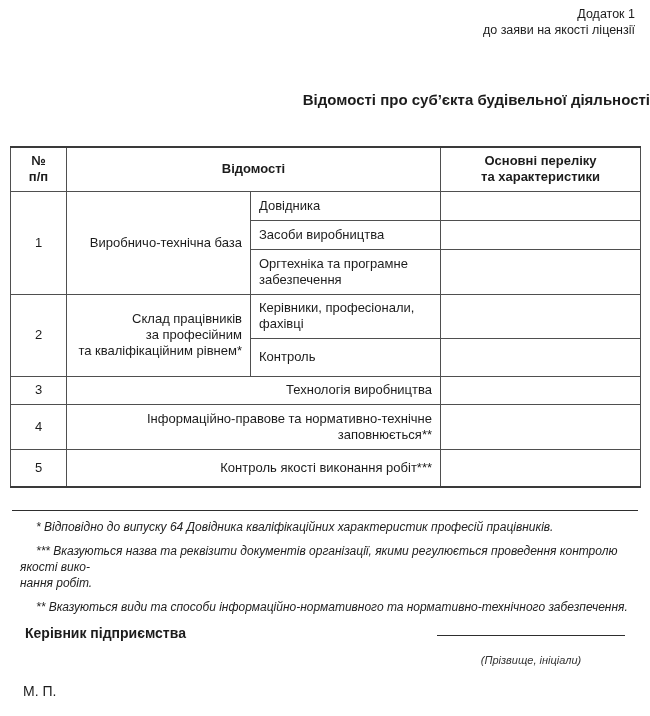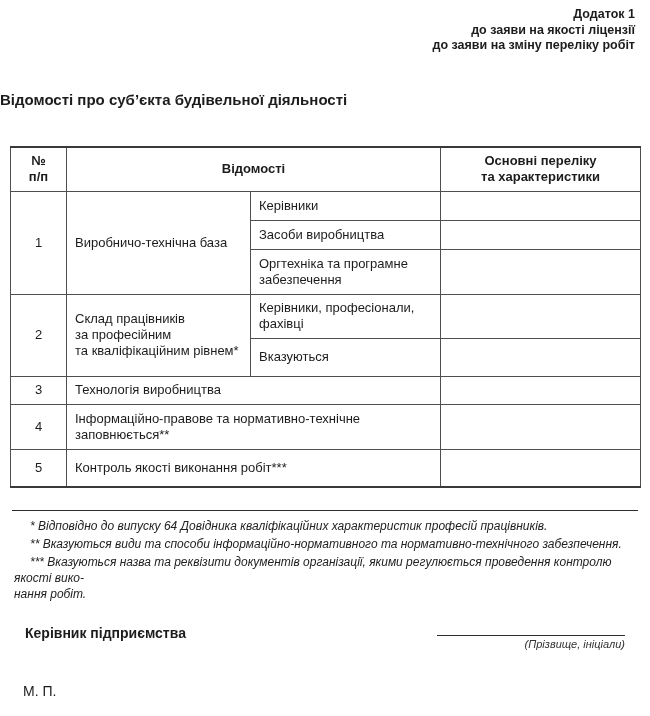--- a/index.html
+++ b/index.html
@@ -2,59 +2,59 @@
 <html><head>
 <meta charset="utf-8">
 <style>
   html, body { margin:0; padding:0; background:#ffffff; }
   .page {
     position:relative; width:650px; height:716px; background:#ffffff;
     font-family:"Liberation Sans", sans-serif; color:#1c1c1c; overflow:hidden;
   }
   .appendix-header {
     position:absolute; top:7px; right:15px; text-align:right;
-    font-weight:bold; font-size:12.5px; line-height:15.5px; white-space:pre-line;
+    font-weight:normal; font-size:12.5px; line-height:15.5px; white-space:pre-line;
   }
   .doc-title {
-    position:absolute; top:91px; left:0; width:100%; text-align:left;
+    position:absolute; top:91px; left:0; width:100%; text-align:right;
     font-weight:bold; font-size:15px; line-height:18px;
   }
   table.details {
     position:absolute; top:146px; left:10px; width:630px;
     border-collapse:collapse; table-layout:fixed;
     border-top:2px solid #3a3a3a; border-bottom:2px solid #3a3a3a;
   }
   table.details th, table.details td {
     border:1px solid #4f4f4f; font-size:13px; line-height:16px;
     padding:3px 8px; vertical-align:middle; white-space:pre-line;
     overflow:hidden;
   }
   table.details th { font-weight:bold; text-align:center; }
   td.num { text-align:center; }
-  td.category { padding-left:12px; }
+  td.category { padding-left:12px;text-align:right; }
   td.subitem { padding-left:10px; }
   td.value { background:#ffffff; }
   .footnotes {
     position:absolute; top:510px; left:12px; width:626px;
     font-style:italic; font-size:12px; line-height:16px; color:#222;
   }
   .footnote-rule { border:none; border-top:1.5px solid #2e2e2e; margin:0 0 7px 0; }
-  .footnotes p { margin:2px; text-indent:16px; white-space:pre-line;font-style:italic; }
+  .footnotes p { margin:8px; text-indent:16px; white-space:pre-line;font-style:italic; }
   .sig-label { position:absolute; top:625px; left:25px; font-weight:bold; font-size:14px;text-align:right; }
   .sig-line-wrap { position:absolute; top:617px; left:437px; width:188px; text-align:center; }
   .sig-line { height:18px; border-bottom:1.2px solid #2e2e2e; }
-  .sig-caption { font-style:italic; font-size:11px; margin-top:2px; color:#333;text-align:right; }
+  .sig-caption { font-style:italic; font-size:11px; margin-top:18px; color:#333; }
   .stamp { position:absolute; top:683px; left:23px; font-weight:normal; font-size:14px; }
 </style>
 </head>
 <body>
 
 <div class="page">
 
-  <div class="appendix-header"><div>Додаток 1</div><div>до заяви на якості ліцензії</div><div>до заяви на зміну переліку робіт</div></div>
+  <div class="appendix-header"><div>Додаток 1</div><div>до заяви на якості ліцензії</div></div>
 
   <div class="doc-title">
     <div>Відомості про суб’єкта будівельної діяльності</div>
   </div>
 
   <table class="details">
     <colgroup>
       <col style="width:56px">
         <col style="width:184px">
         <col style="width:190px">
@@ -66,21 +66,21 @@
 п/п</th>
         <th colspan="2">Відомості</th>
         <th>Основні переліку
 та характеристики</th>
       </tr>
     </thead>
     <tbody>
       <tr style="height:29px">
         <td class="num" rowspan="3">1</td>
         <td class="category" rowspan="3">Виробничо-технічна база</td>
-        <td class="subitem">Керівники</td>
+        <td class="subitem">Довідника</td>
         <td class="value"></td>
       </tr>
       <tr style="height:29px">
         <td class="subitem">Засоби виробництва</td>
         <td class="value"></td>
       </tr>
       <tr style="height:45px">
         <td class="subitem">Оргтехніка та програмне
 забезпечення</td>
         <td class="value"></td>
@@ -88,21 +88,21 @@
       <tr style="height:44px">
         <td class="num" rowspan="2">2</td>
         <td class="category" rowspan="2">Склад працівників
 за професійним
 та кваліфікаційним рівнем*</td>
         <td class="subitem">Керівники, професіонали,
 фахівці</td>
         <td class="value"></td>
       </tr>
       <tr style="height:38px">
-        <td class="subitem">Вказуються</td>
+        <td class="subitem">Контроль</td>
         <td class="value"></td>
       </tr>
       <tr style="height:28px">
         <td class="num">3</td>
         <td class="category" colspan="2">Технологія виробництва</td>
         <td class="value"></td>
       </tr>
       <tr style="height:45px">
         <td class="num">4</td>
         <td class="category" colspan="2">Інформаційно-правове та нормативно-технічне
@@ -113,23 +113,23 @@
         <td class="num">5</td>
         <td class="category" colspan="2">Контроль якості виконання робіт***</td>
         <td class="value"></td>
       </tr>
     </tbody>
   </table>
 
   <div class="footnotes">
     <hr class="footnote-rule">
     <p>* Відповідно до випуску 64 Довідника кваліфікаційних характеристик професій працівників.</p>
-    <p>** Вказуються види та способи інформаційно-нормативного та нормативно-технічного забезпечення.</p>
     <p>*** Вказуються назва та реквізити документів організації, якими регулюється проведення контролю якості вико-
 нання робіт.</p>
+    <p>** Вказуються види та способи інформаційно-нормативного та нормативно-технічного забезпечення.</p>
   </div>
 
   <div class="sig-label">Керівник підприємства</div>
 
   <div class="sig-line-wrap">
     <div class="sig-line"></div>
     <div class="sig-caption">(Прізвище, ініціали)</div>
   </div>
 
   <div class="stamp">М. П.</div>

